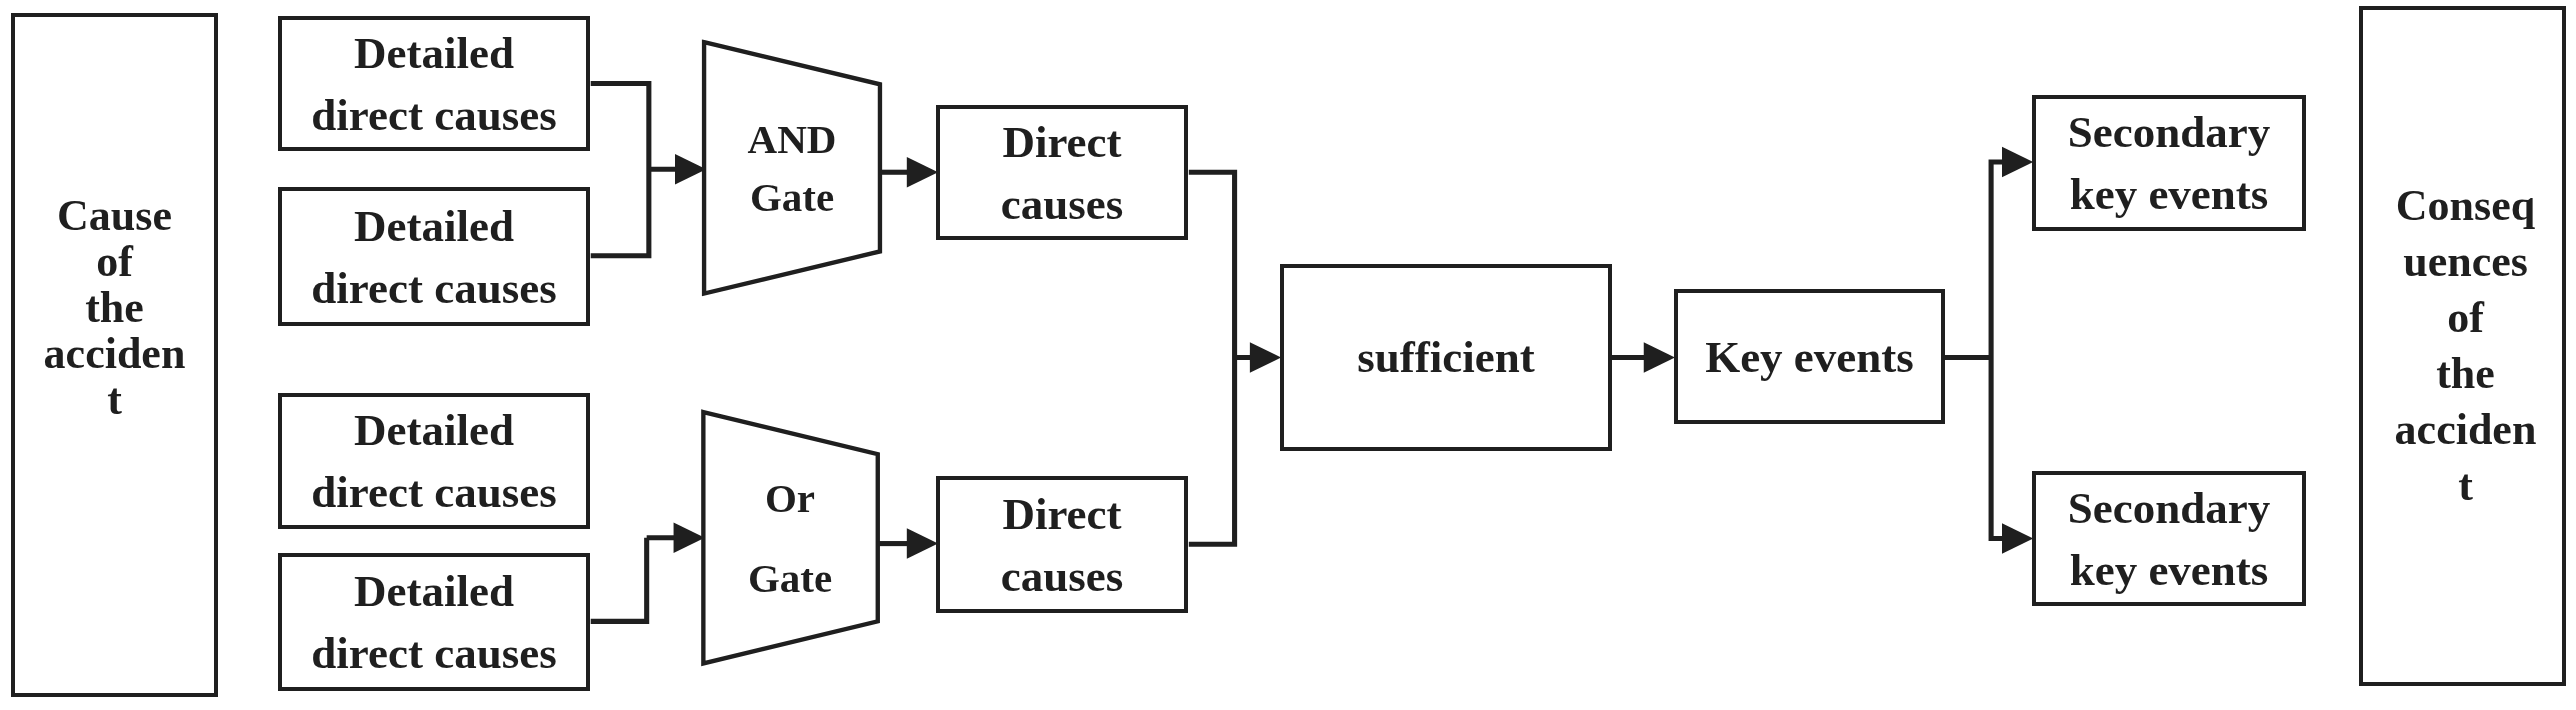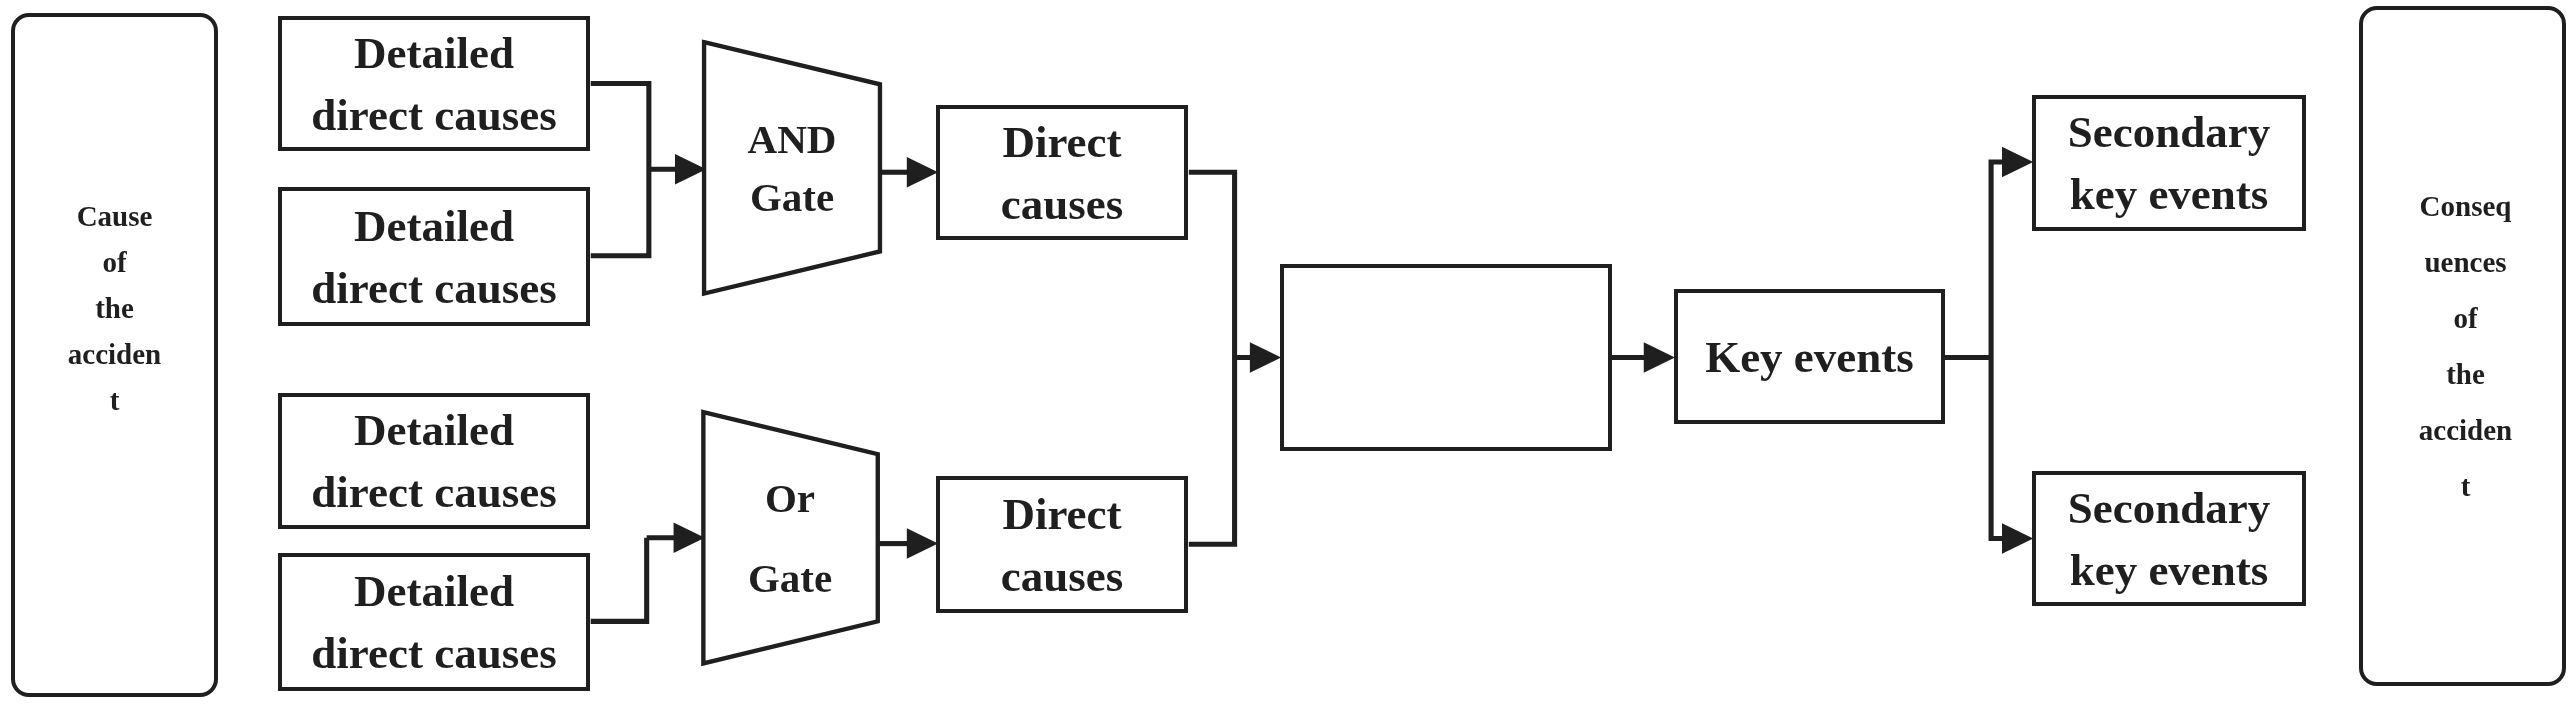--- a/index.html
+++ b/index.html
@@ -36,21 +36,21 @@
     flex-direction:column;
     align-items:center;
     justify-content:center;
     text-align:right;
     font-weight:700;
   }
   .ln{display:block;white-space:nowrap;}
   .lbl{font-size:45px;line-height:54px;}
   .nec-lbl{font-size:45px;line-height:57px;}
   .gate-lbl{font-size:41px;line-height:58px;}
-  .tall-lbl{font-size:29px;border-radius:18px;}
+  .tall-lbl{font-size:44px;}
   .cause-lines{line-height:46px;transform:translateY(-47px);}
   .conseq-lines{line-height:56px;}
 </style>
 </head>
 <body>
 
 <div id="canvas">
 
   <svg id="wires" viewBox="0 0 3543 977" xmlns="http://www.w3.org/2000/svg">
 
@@ -134,20 +134,21 @@
   <div class="node lbl" style="left:936px;top:105px;width:252px;height:135px;">
     <span class="ln">Direct</span>
     <span class="ln">causes</span>
   </div>
   <div class="node lbl" style="left:936px;top:476px;width:252px;height:137px;">
     <span class="ln">Direct</span>
     <span class="ln">causes</span>
   </div>
 
   <div class="node nec-lbl" style="left:1280px;top:264px;width:332px;height:187px;">
+    <span class="ln">sufficient</span>
   </div>
 
   <div class="node lbl" style="left:1674px;top:289px;width:271px;height:135px;">
     <span class="ln">Key events</span>
   </div>
 
   <div class="node lbl" style="left:2032px;top:95px;width:274px;height:136px;">
     <span class="ln">Secondary</span>
     <span class="ln">key events</span>
   </div>

